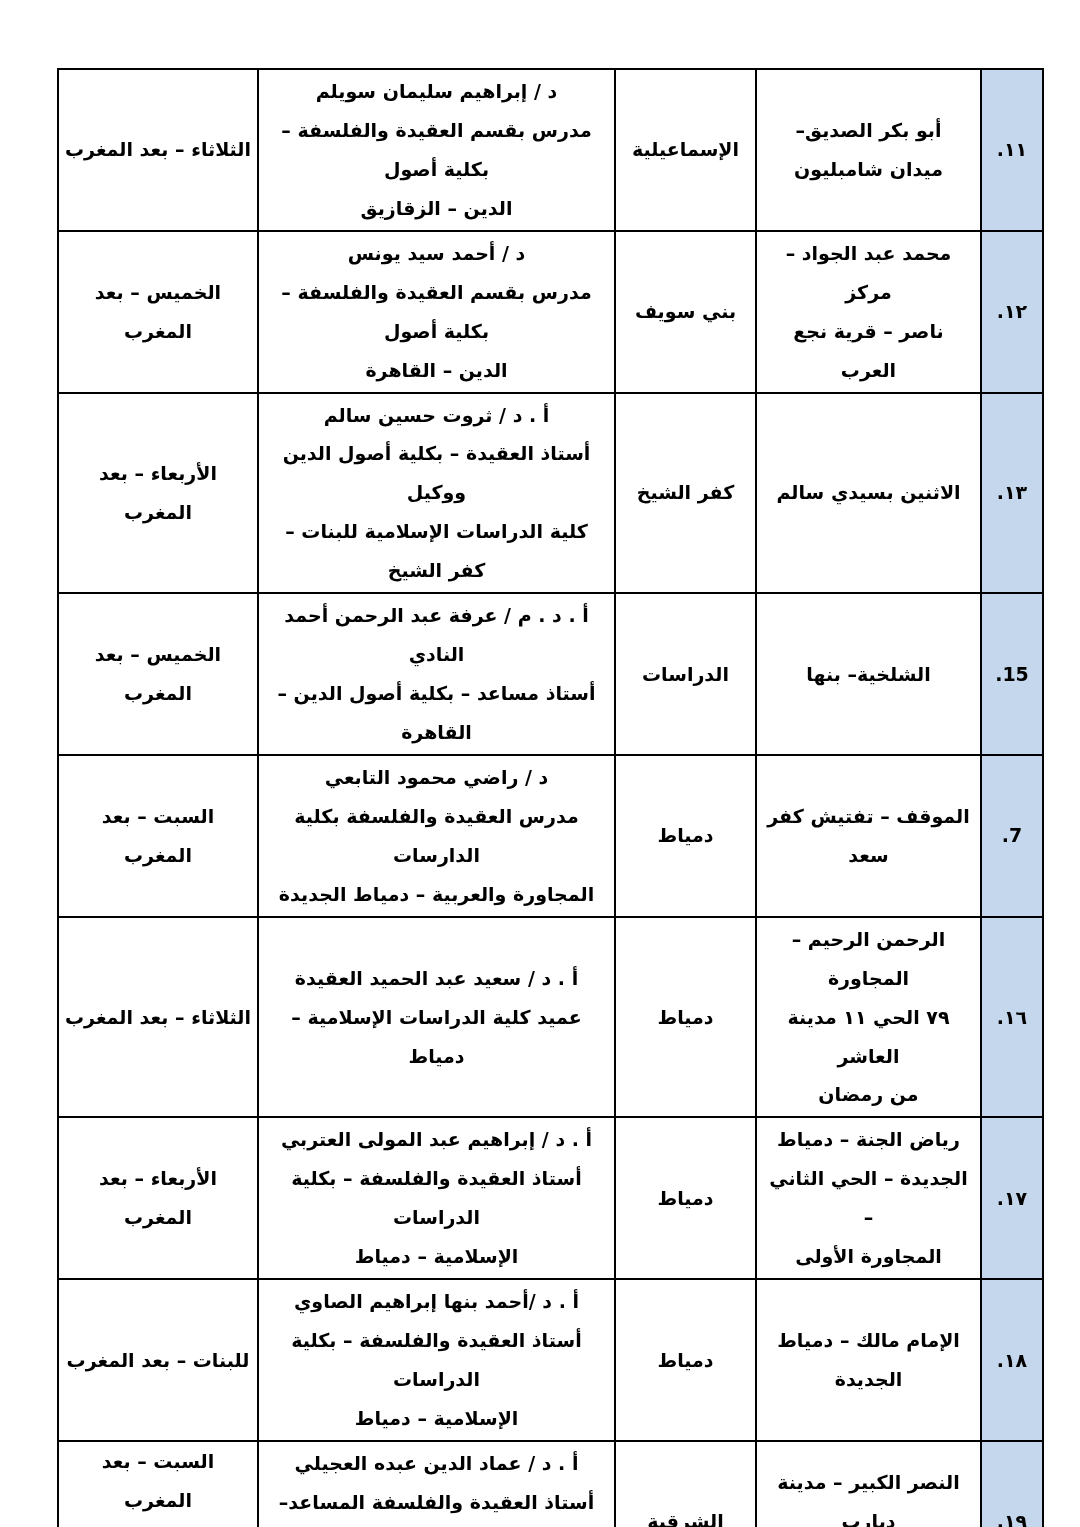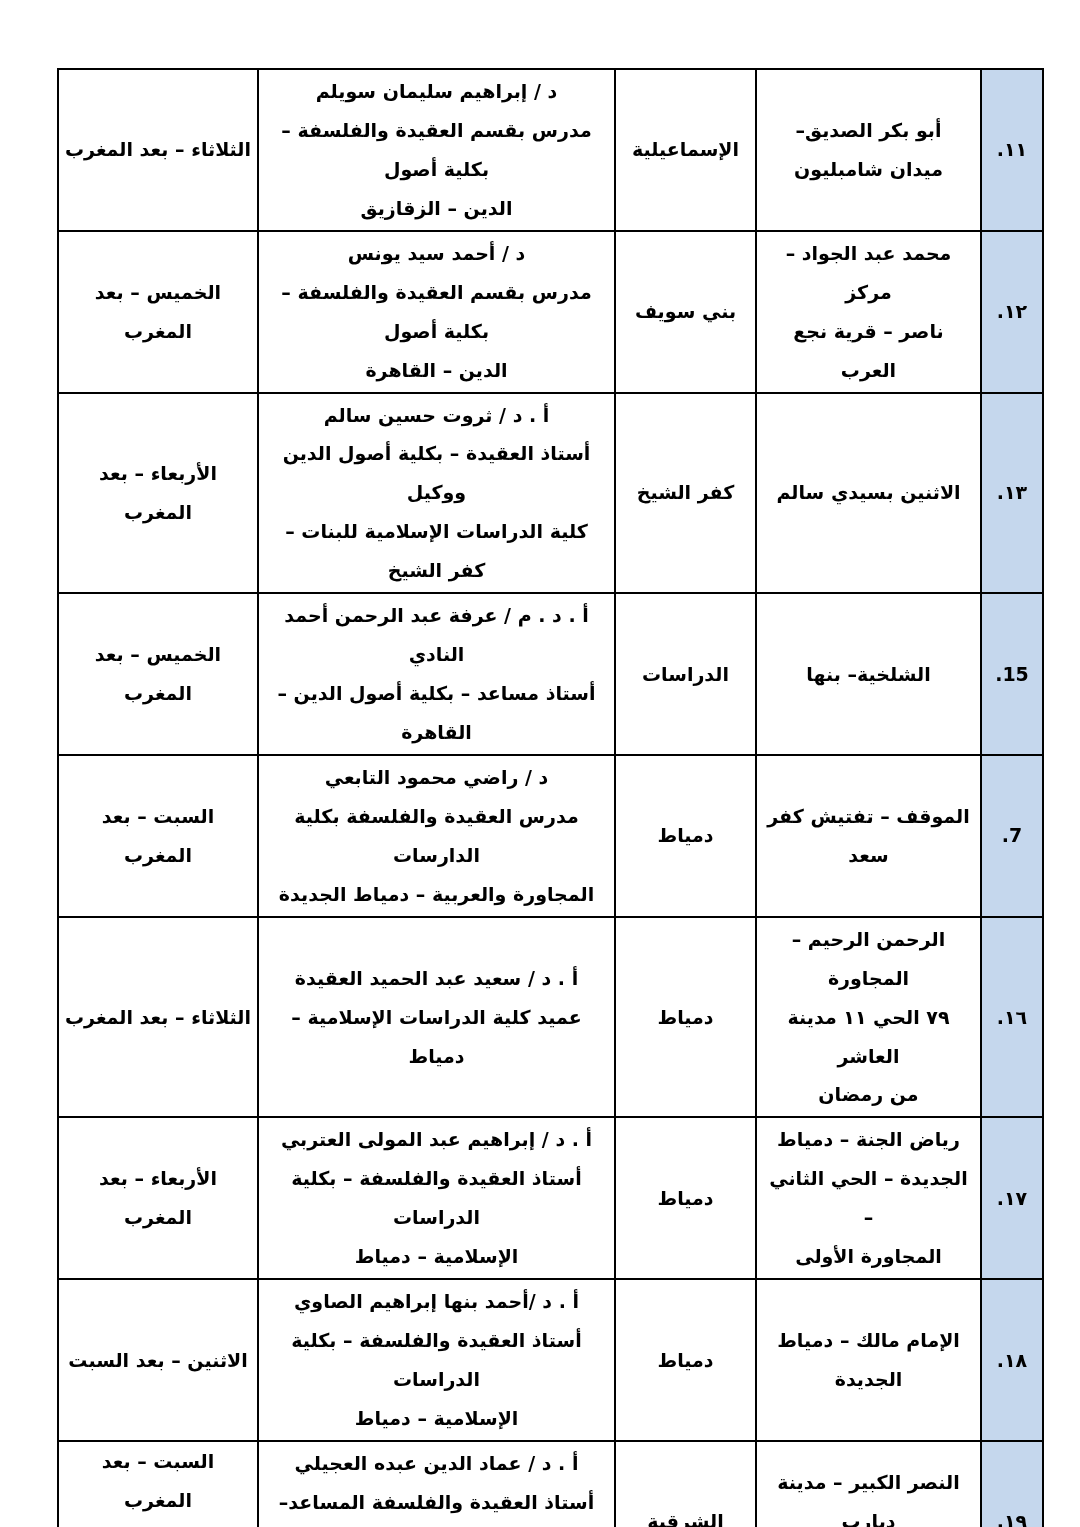--- a/index.html
+++ b/index.html
@@ -160,21 +160,21 @@
       <tr style="height:122px">
         <td class="num">١٨.</td>
         <td class="mosque preline">الإمام مالك – دمياط
 الجديدة</td>
         <td class="gov">دمياط</td>
         <td class="person">
           <span class="name">أ . د /أحمد بنها إبراهيم الصاوي</span>
           <span class="title preline">أستاذ العقيدة والفلسفة – بكلية الدراسات
 الإسلامية – دمياط</span>
         </td>
-        <td class="day">الاثنين – بعد السبت</td>
+        <td class="day">للبنات – بعد المغرب</td>
       </tr>
 
       <tr style="height:122px">
         <td class="num">١٩.</td>
         <td class="mosque preline">النصر الكبير – مدينة ديارب
 نجم</td>
         <td class="gov">الشرقية</td>
         <td class="person">
           <span class="name">أ . د / عماد الدين عبده العجيلي</span>
           <span class="title preline">أستاذ العقيدة والفلسفة المساعد– بكلية أصول

